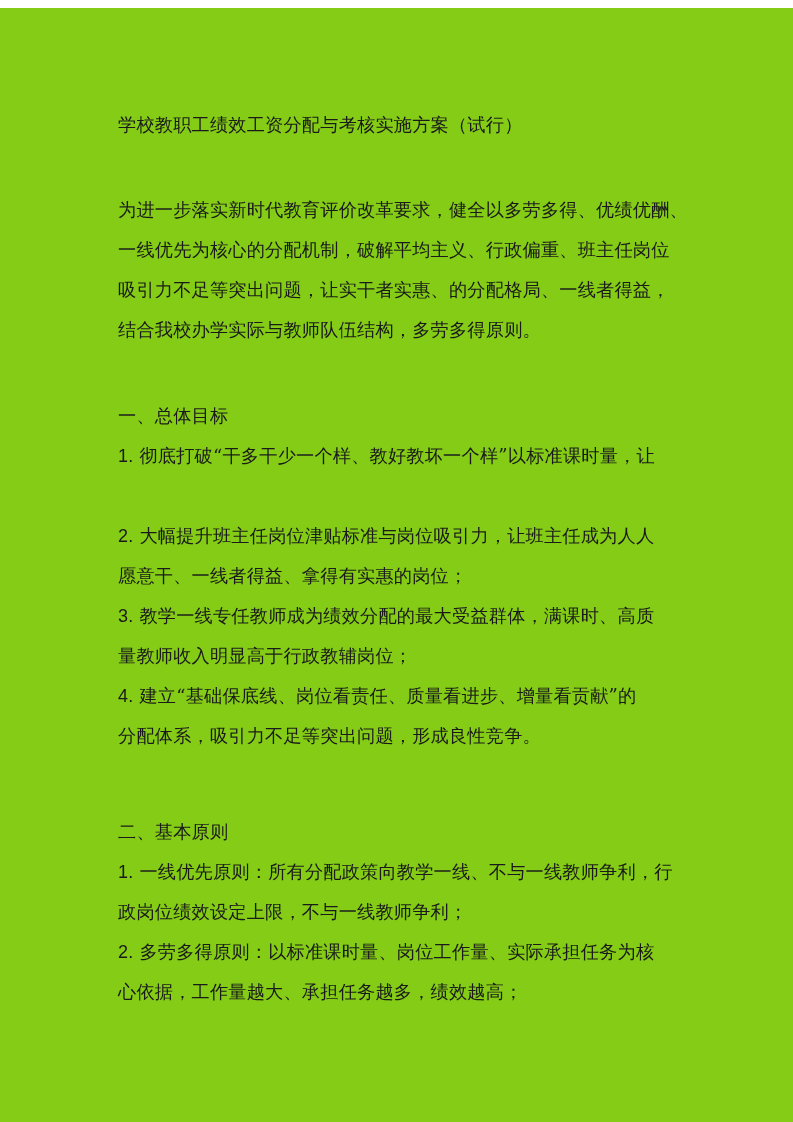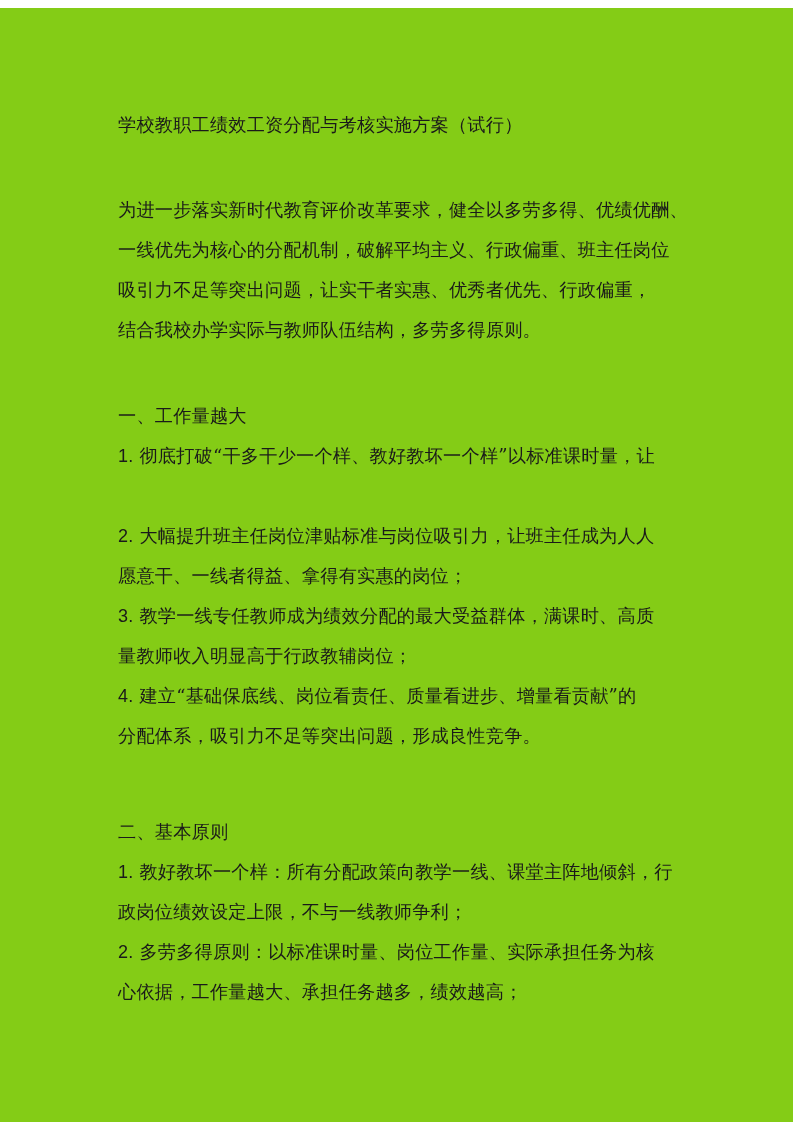--- a/index.html
+++ b/index.html
@@ -16,36 +16,36 @@
     .num { font-family: "Liberation Sans", "DejaVu Sans", sans-serif; font-size: 18px; margin-right: 6px; }
   </style>
 </head>
 <body>
 
 <div class="page">
   <div class="line" style="top:105px">学校教职工绩效工资分配与考核实施方案（试行）</div>
 
   <div class="line" style="top:190px">为进一步落实新时代教育评价改革要求，健全以多劳多得、优绩优酬、</div>
   <div class="line" style="top:230px">一线优先为核心的分配机制，破解平均主义、行政偏重、班主任岗位</div>
-  <div class="line" style="top:270px">吸引力不足等突出问题，让实干者实惠、优秀者优先、行政偏重，</div>
+  <div class="line" style="top:270px">吸引力不足等突出问题，让实干者实惠、的分配格局、一线者得益，</div>
   <div class="line" style="top:310px">结合我校办学实际与教师队伍结构，多劳多得原则。</div>
 
-  <div class="line" style="top:396px">一、工作量越大</div>
+  <div class="line" style="top:396px">一、总体目标</div>
 
   <div class="line" style="top:436px"><span class="num">1.</span><span>彻底打破“干多干少一个样、教好教坏一个样”以标准课时量，让</span></div>
 
   <div class="line" style="top:516px"><span class="num">2.</span><span>大幅提升班主任岗位津贴标准与岗位吸引力，让班主任成为人人</span></div>
   <div class="line" style="top:556px">愿意干、一线者得益、拿得有实惠的岗位；</div>
 
   <div class="line" style="top:596px"><span class="num">3.</span><span>教学一线专任教师成为绩效分配的最大受益群体，满课时、高质</span></div>
   <div class="line" style="top:636px">量教师收入明显高于行政教辅岗位；</div>
 
   <div class="line" style="top:676px"><span class="num">4.</span><span>建立“基础保底线、岗位看责任、质量看进步、增量看贡献”的</span></div>
   <div class="line" style="top:716px">分配体系，吸引力不足等突出问题，形成良性竞争。</div>
 
   <div class="line" style="top:812px">二、基本原则</div>
 
-  <div class="line" style="top:852px"><span class="num">1.</span><span>教好教坏一个样：所有分配政策向教学一线、课堂主阵地倾斜，行</span></div>
+  <div class="line" style="top:852px"><span class="num">1.</span><span>一线优先原则：所有分配政策向教学一线、不与一线教师争利，行</span></div>
   <div class="line" style="top:892px">政岗位绩效设定上限，不与一线教师争利；</div>
 
   <div class="line" style="top:932px"><span class="num">2.</span><span>多劳多得原则：以标准课时量、岗位工作量、实际承担任务为核</span></div>
   <div class="line" style="top:972px">心依据，工作量越大、承担任务越多，绩效越高；</div>
 </div>
 
 </body></html>

